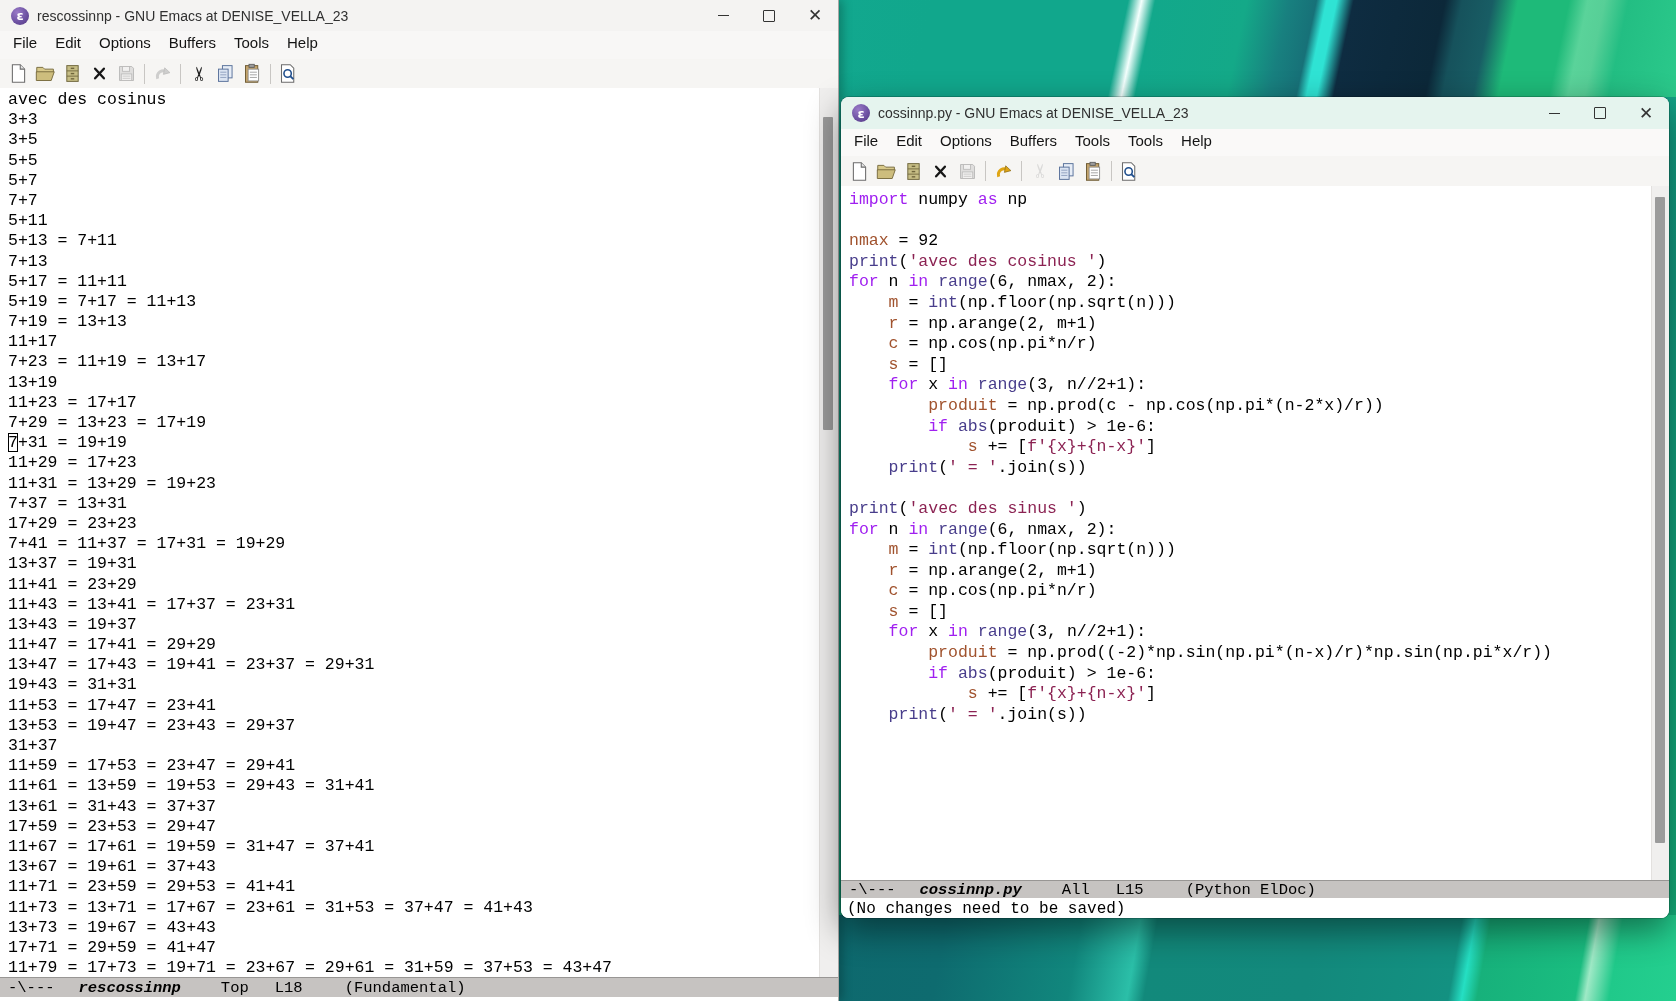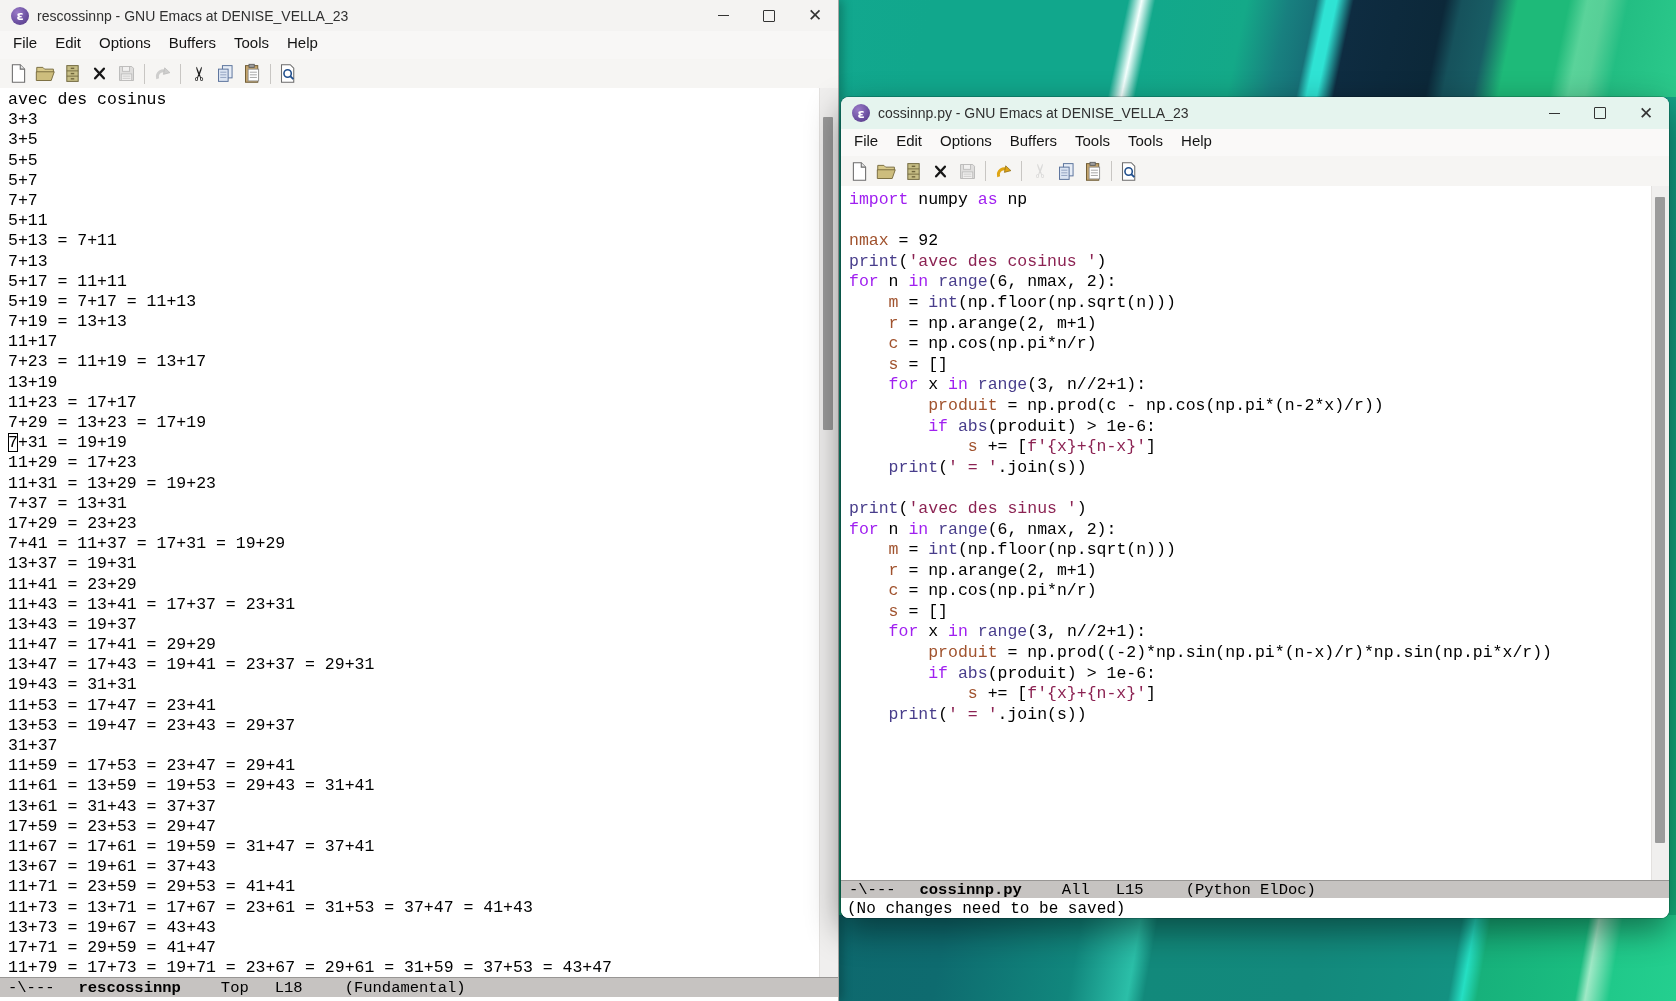--- a/index.html
+++ b/index.html
@@ -57,21 +57,21 @@
 
   .tok-k{color:var(--kw);} .tok-b{color:var(--bi);} .tok-s{color:var(--st);}
   .tok-v{color:var(--vn);} .tok-d{color:var(--fg);}
 
   .sbtrack{position:absolute;background:var(--sbtrack);border-left:1px solid #e3e1df;}
   .sbthumb{position:absolute;left:3px;width:10px;background:var(--sbthumb);border-radius:1px;}
 
   .modeline{position:absolute;left:0;right:0;background:var(--mlbg);border-top:1px solid #989694;
     font-family:"Liberation Mono","DejaVu Sans Mono",monospace;font-size:15.5px;color:#000;
     display:flex;align-items:center;white-space:pre;overflow:hidden;}
-  .ml-prefix{margin-left:8px;} .ml-name{font-weight:bold;margin-left:24px;}
+  .ml-prefix{margin-left:8px;} .ml-name{font-weight:bold;margin-left:24px;font-style:italic;}
   .ml-pos{margin-left:40px;} .ml-line{margin-left:26px;} .ml-mode{margin-left:42px;text-align:right;}
 
   .echoarea{position:absolute;left:0;right:0;background:#fff;
     font-family:"Liberation Mono","DejaVu Sans Mono",monospace;font-size:16px;color:#000;
     display:flex;align-items:flex-end;padding-left:6px;white-space:pre;}
 
   
   #win-left{left:0;top:0;width:838px;height:1001px;border-right:1px solid #a8a6a4;
             box-shadow:3px 0 10px rgba(0,0,0,.28);}
   #wl-title{top:0;height:31px;background:#f4f3f2;}

